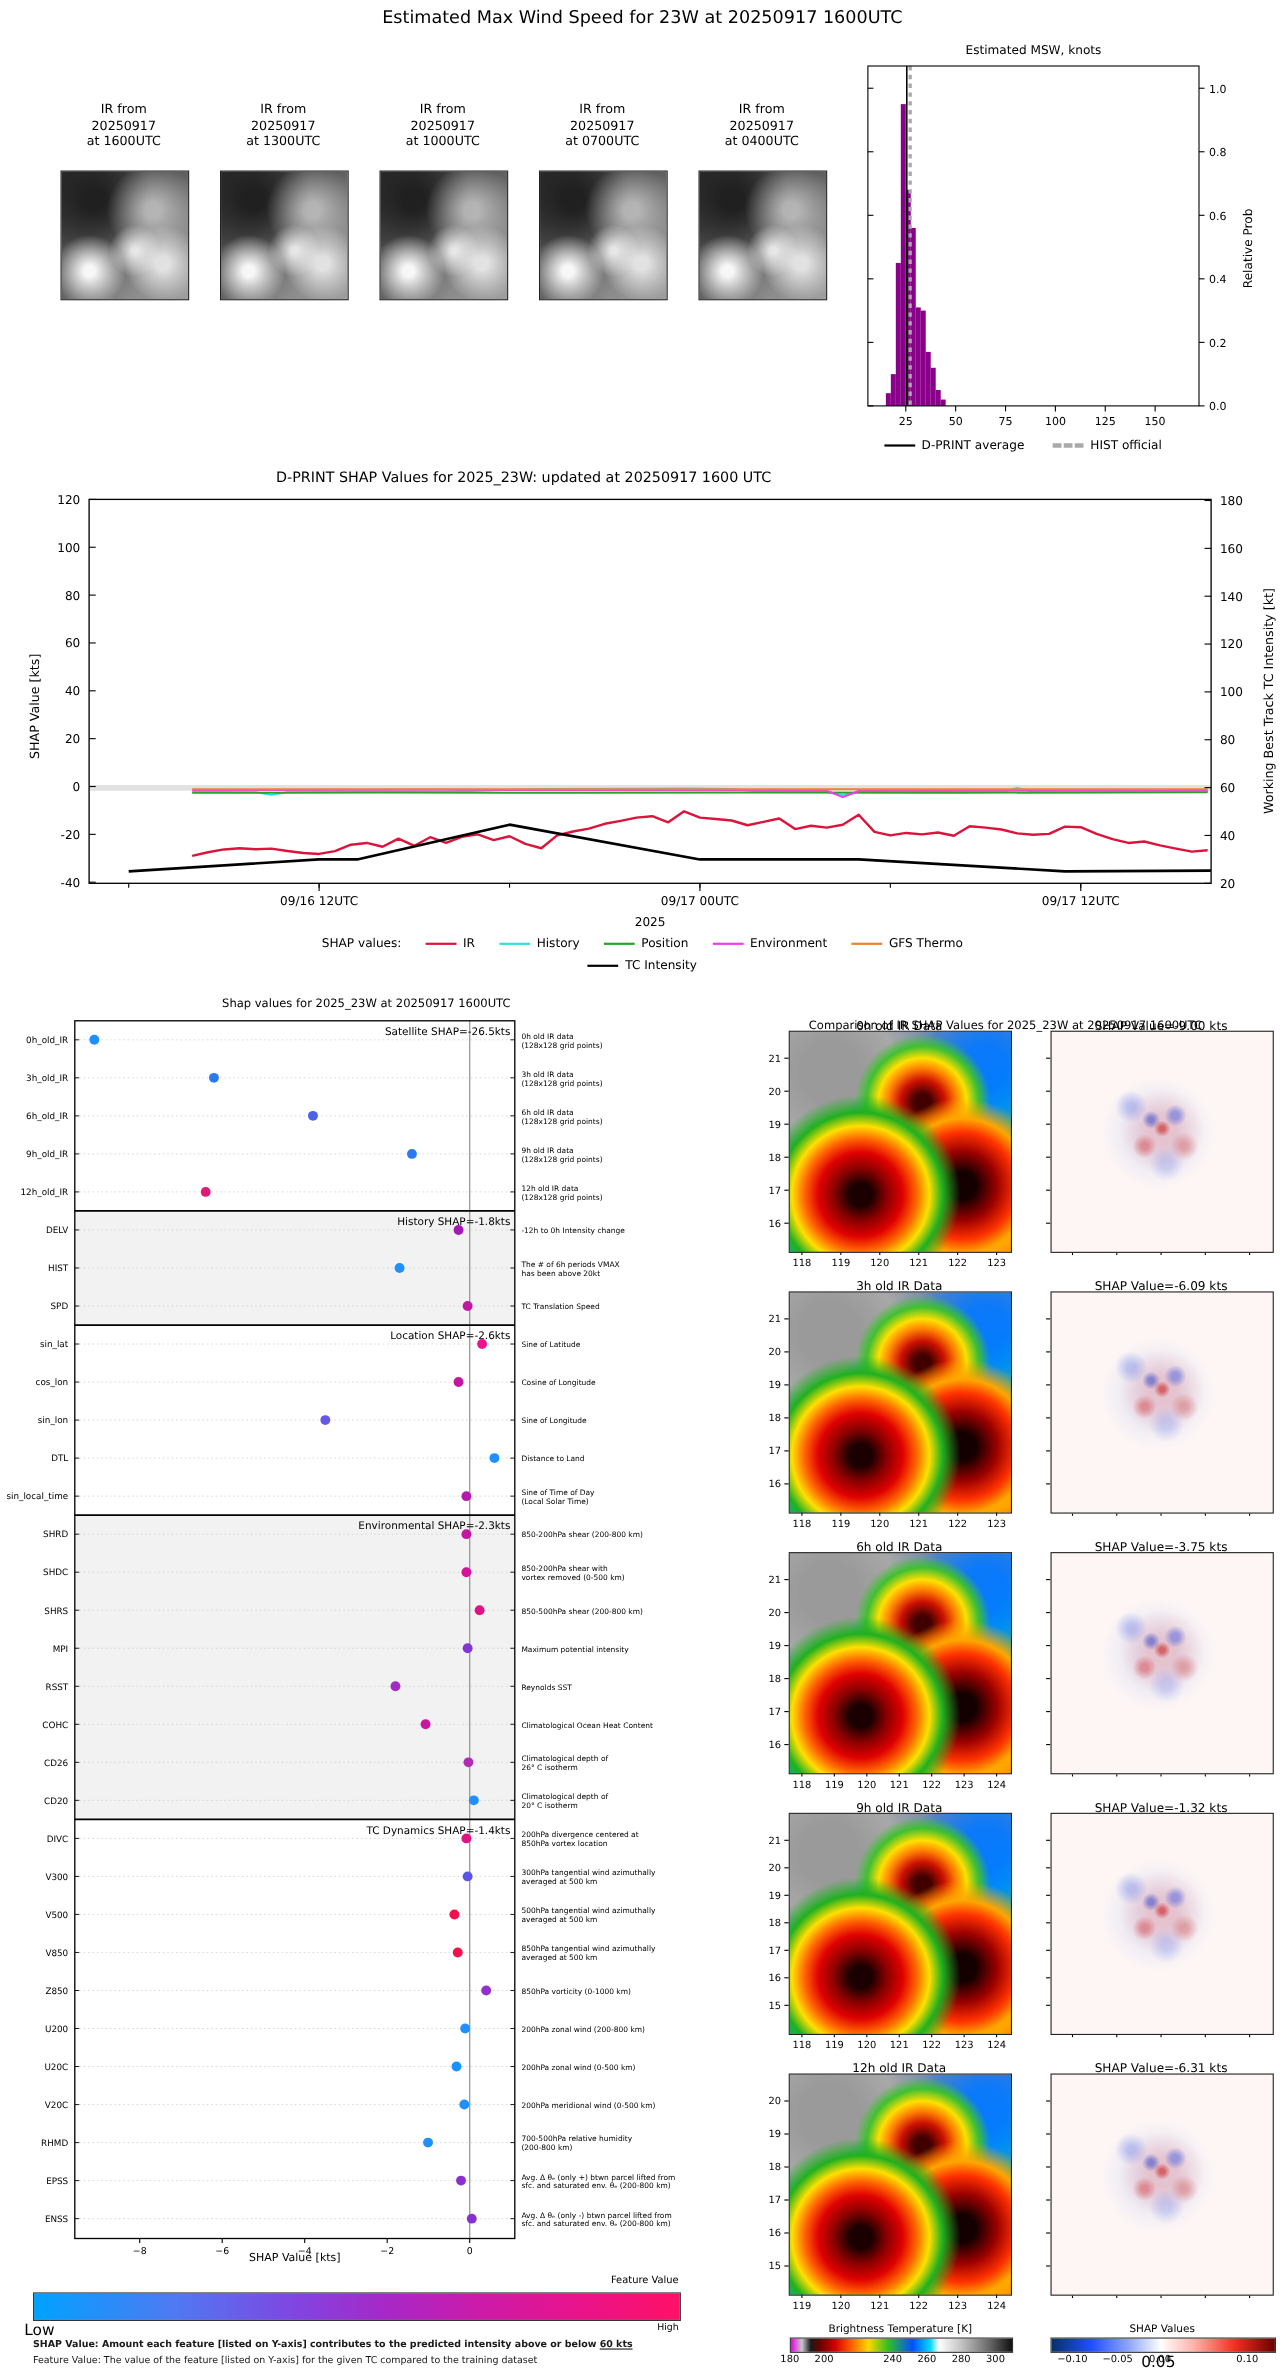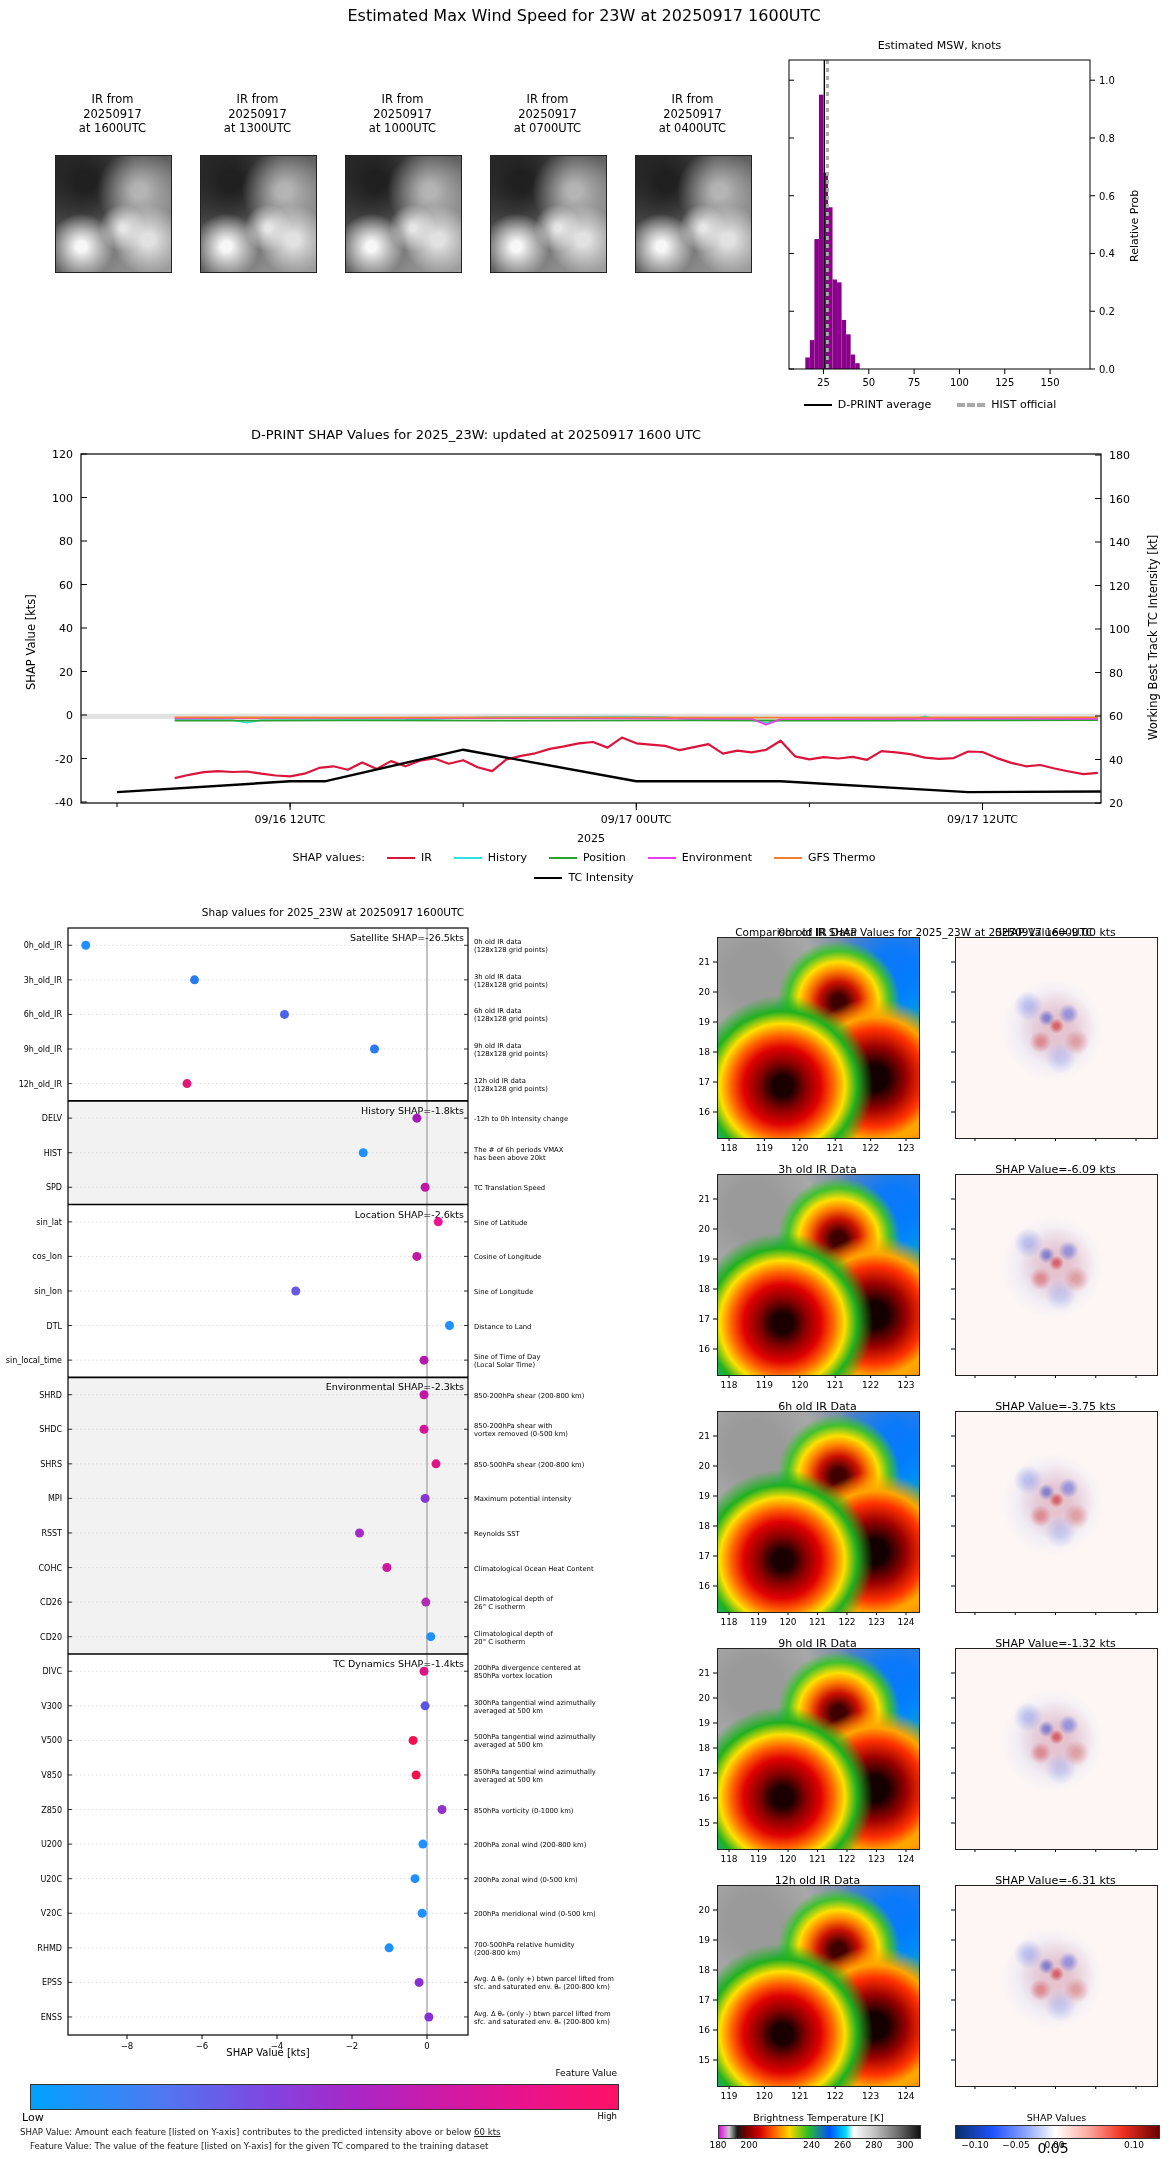--- a/index.html
+++ b/index.html
@@ -648,24 +648,24 @@
         <span class="swatch" style="border-top: 2.5px solid rgb(0, 0, 0);"></span>
         <span>TC Intensity</span>
       </span>
     </div>
 
   <div class="abs ctr" style="left:68px;top:906px;width:530px;font-size:10.5px;">Shap values for 2025_23W at 20250917 1600UTC</div>
   <div class="abs ctr" style="left:68px;top:2047px;width:400px;font-size:10px;">SHAP Value [kts]</div>
 
   <div class="abs" style="left:500px;top:2068px;width:117px;font-size:9px;text-align:right;">Feature Value</div>
   <div class="abs cbar-feature" style="left:30px;top:2084px;width:587px;height:24px;"></div>
-  <div class="abs" style="left:22px;top:2111px;font-size:11px;">Low</div>
+  <div class="abs" style="left:22px;top:2111px;font-size:14px;">Low</div>
   <div class="abs" style="left:560px;top:2111px;width:57px;text-align:right;font-size:8.5px;">High</div>
 
-  <div class="abs footnote" style="left:20px;top:2127px;white-space:nowrap;">
+  <div class="abs footnote" style="left:30px;top:2127px;white-space:nowrap;font-weight:bold;">
     <span>SHAP Value: Amount each feature [listed on Y-axis] contributes to the predicted intensity above or below </span><span style="text-decoration:underline;">60 kts</span>
   </div>
   <div class="abs footnote" style="left:30px;top:2141px;white-space:nowrap;">Feature Value: The value of the feature [listed on Y-axis] for the given TC compared to the training dataset</div>
 
   <div class="abs ctr" style="left:660px;top:906px;width:508px;font-size:10.5px;margin-top:20px;">Comparison of IR SHAP Values for 2025_23W at 20250917 1600UTC</div>
   <div id="cmp-rows" class="abs" style="left:0;top:0;width:1168px;height:2158px;pointer-events:none;">
       <div class="abs ctr" style="left:657px;top:926px;width:321px;font-size:11px;">0h old IR Data</div>
       <div class="abs ctr" style="left:895px;top:926px;width:321px;font-size:11px;">SHAP Value=-9.00 kts</div>
       <div class="abs irmap" style="left:717px;top:937px;width:201px;height:200px;"></div>
       <div class="abs shapmap" style="left:955px;top:937px;width:201px;height:200px;"></div>

